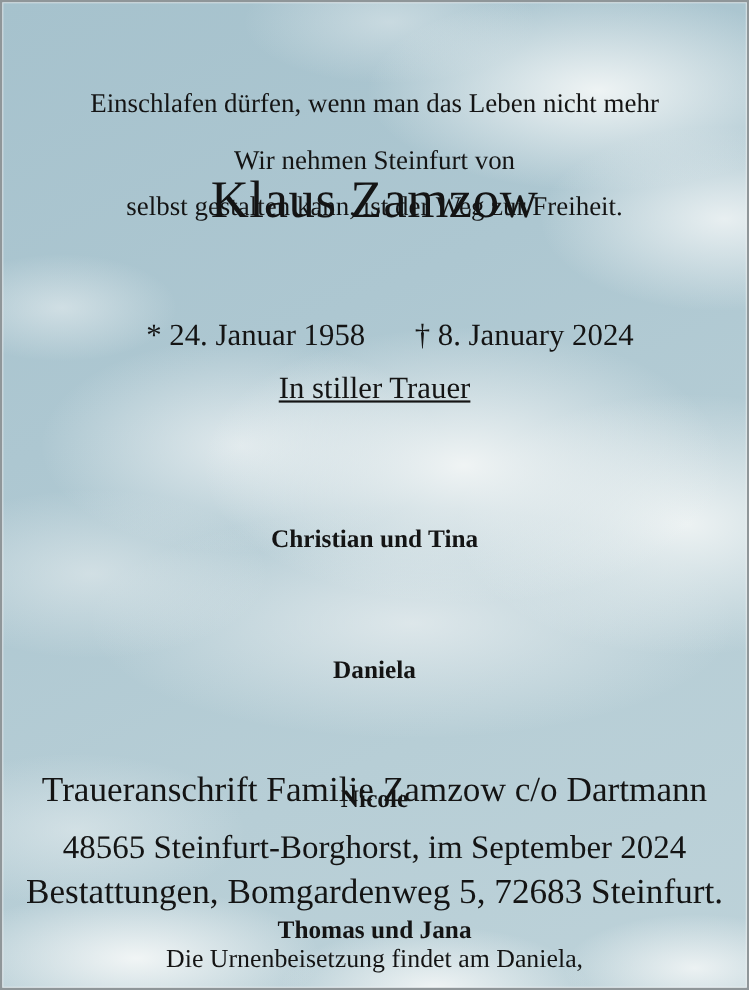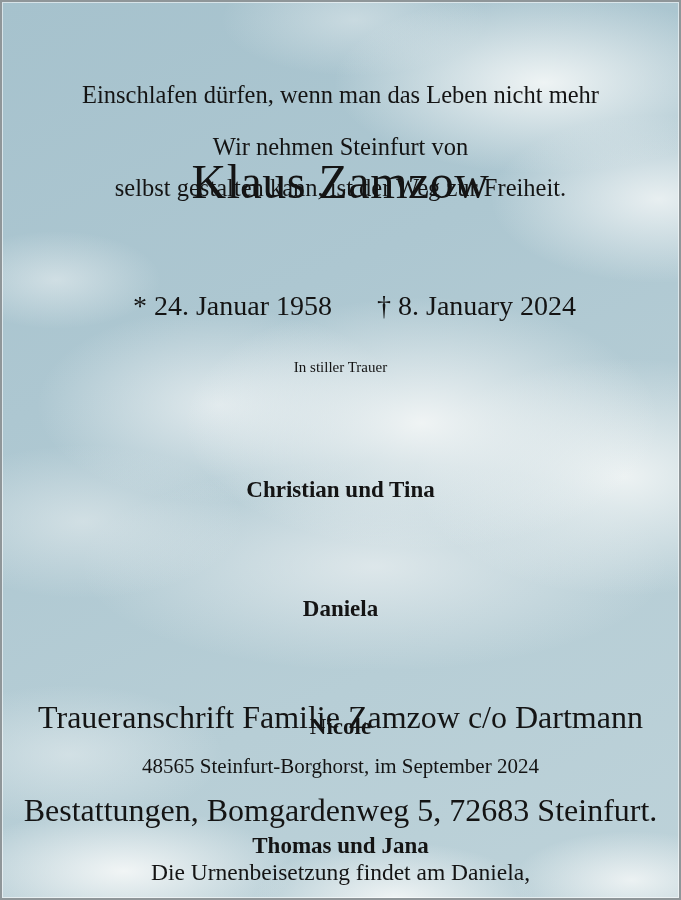--- a/index.html
+++ b/index.html
@@ -33,24 +33,24 @@
       radial-gradient(ellipse 200px 80px  at 58% 100%,rgba(244,247,247,0.90), rgba(244,247,247,0) 70%),
       radial-gradient(ellipse 170px 70px  at 93% 98%, rgba(244,247,247,0.85), rgba(244,247,247,0) 70%),
       linear-gradient(155deg, #a6c2cd 0%, #adc7d1 35%, #b7ced6 70%, #bdd2d9 100%);
   }
   .line { position: absolute; left: 0; width: 100%; text-align: center; white-space: pre; }
   .epigraph      { top: 15px;  font-size: 24.5px; line-height: 31px; }
   .intro         { top: 131px; font-size: 24.5px; }
   .name          { top: 152px; font-size: 48px; letter-spacing: 0.5px; font-family: Liberation Serif, serif; }
   .dates         { top: 256px; font-size: 28px; }
   .dates .birth  { margin-right: 45px; }
-  .mourn-intro   { top: 357px; font-size: 15px; }
+  .mourn-intro   { top: 336px; font-size: 28px; text-decoration: underline; }
   .mourners      { top: 389px; font-size: 23px; font-weight: bold; line-height: 39.5px; }
   .address       { top: 638px; font-size: 32px; line-height: 31px; }
-  .place-date    { top: 752px; font-size: 21px; font-family: Liberation Serif, serif; }
+  .place-date    { top: 752px; font-size: 30px; font-family: Liberation Serif, serif; }
   .funeral       { top: 795px; font-size: 23.5px; line-height: 30px; }
 </style>
 </head>
 <body>
 
 <div class="notice">
 
   <div class="line epigraph">
     <div>Einschlafen dürfen, wenn man das Leben nicht mehr</div>
     <div>selbst gestalten kann, ist der Weg zur Freiheit.</div>

